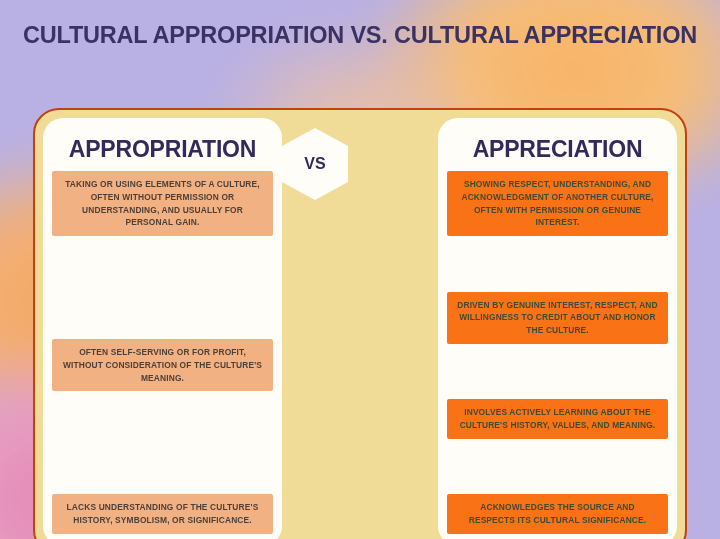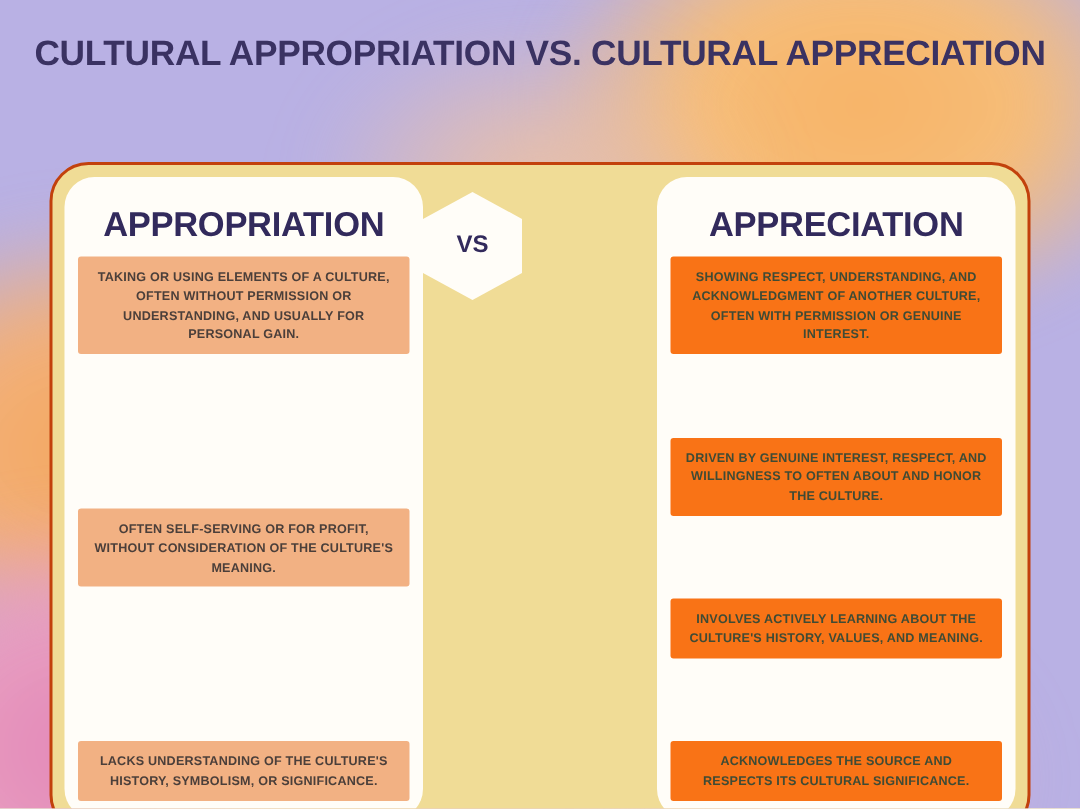--- a/index.html
+++ b/index.html
@@ -222,20 +222,20 @@
     </div>
 
     <div id="center-col">
       <div id="vs-badge">VS</div>
     </div>
 
     <div class="col-card">
       <div class="col-title">APPRECIATION</div>
       <div class="item-list">
         <div class="item green">SHOWING RESPECT, UNDERSTANDING, AND ACKNOWLEDGMENT OF ANOTHER CULTURE, OFTEN WITH PERMISSION OR GENUINE INTEREST.</div>
-        <div class="item green">DRIVEN BY GENUINE INTEREST, RESPECT, AND WILLINGNESS TO OFTEN ABOUT AND HONOR THE CULTURE.</div>
+        <div class="item green">DRIVEN BY GENUINE INTEREST, RESPECT, AND WILLINGNESS TO CREDIT ABOUT AND HONOR THE CULTURE.</div>
         <div class="item green">INVOLVES ACTIVELY LEARNING ABOUT THE CULTURE'S HISTORY, VALUES, AND MEANING.</div>
         <div class="item green">ACKNOWLEDGES THE SOURCE AND RESPECTS ITS CULTURAL SIGNIFICANCE.</div>
       </div>
     </div>
 
   </div>
 </div>
 
 </body></html>

